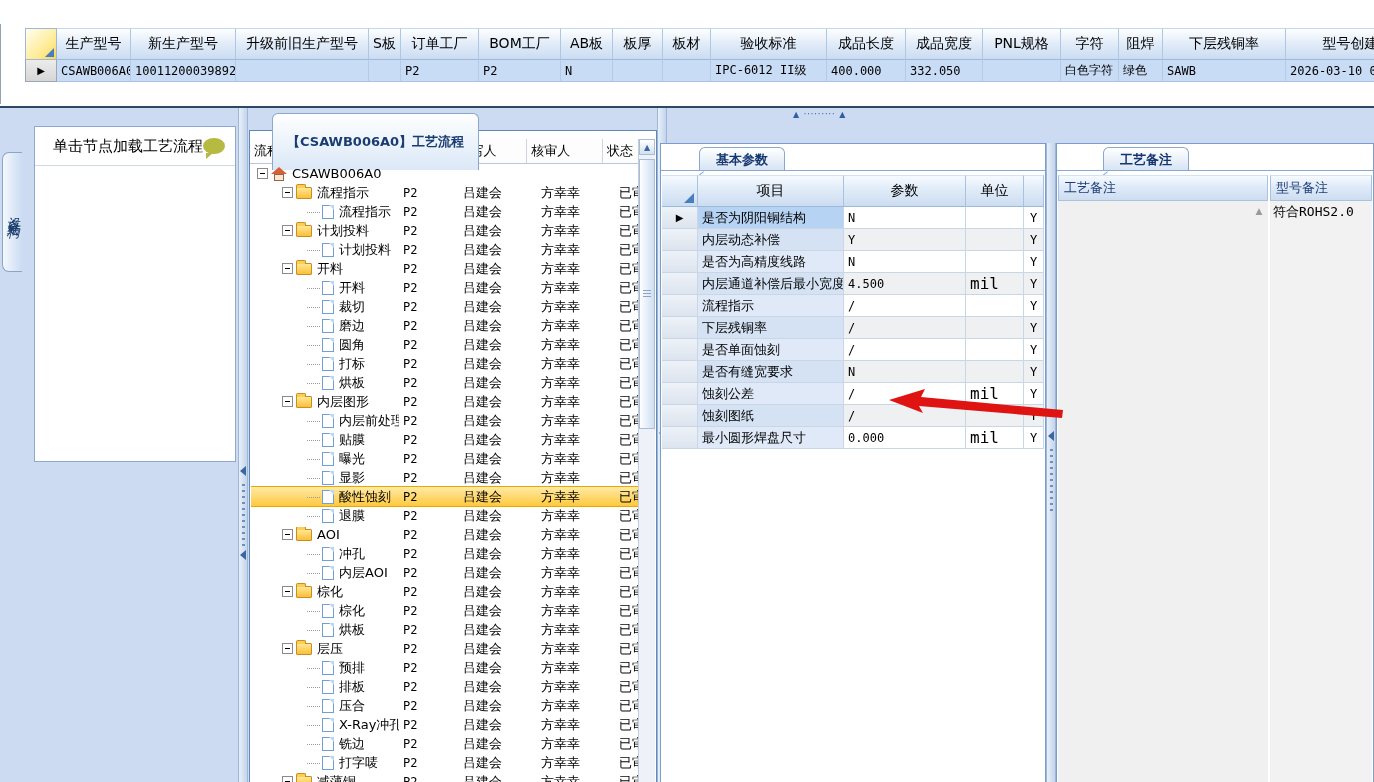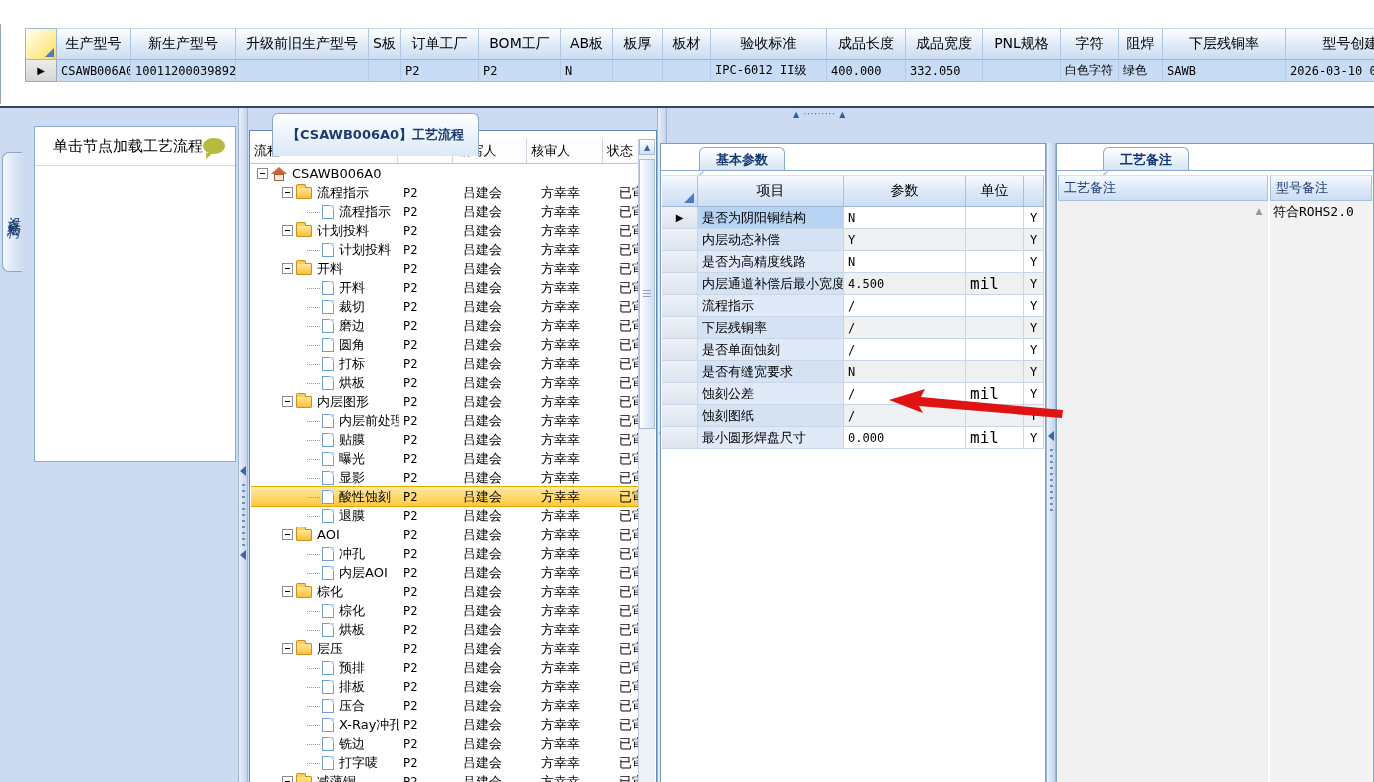--- a/index.html
+++ b/index.html
@@ -39,21 +39,21 @@
   .hint-head{height:38px;border-bottom:1px solid #cdd9e8;display:flex;align-items:center;padding:0 10px 0 18px;}
   .hint-text{font-size:15px;flex:1;}
   .bubble{width:22px;height:16px;background:#b6ba41;border-radius:50%;position:relative;flex:none;}
   .bubble::after{content:"";position:absolute;left:3px;bottom:-5px;border-style:solid;border-width:6px 7px 0 0;border-color:#b6ba41 transparent transparent transparent;}
   
   .vsplit{position:absolute;width:10px;background:linear-gradient(to right,#e9f0fa,#c2d4ec);border-left:1px solid #9fb6d4;border-right:1px solid #9fb6d4;box-sizing:border-box;}
   .vsplit .dots{position:absolute;left:3px;width:3px;height:62px;background:repeating-linear-gradient(#6f8fbb 0 2px,transparent 2px 6px);}
   .vsplit .tri{position:absolute;left:1px;width:0;height:0;border-style:solid;border-width:5px 6px 5px 0;border-color:transparent #3c66a0 transparent transparent;}
   
   #tree-panel{position:absolute;left:249px;top:22px;width:408px;height:654px;background:#fff;border:1px solid #6089bb;box-sizing:border-box;}
-  #tree-tab{position:absolute;left:22px;top:-18px;height:24px;padding:9px 14px;background:linear-gradient(#feffff,#dbe8f7);
+  #tree-tab{position:absolute;left:22px;top:-18px;height:24px;padding:16px 14px;background:linear-gradient(#feffff,#dbe8f7);
      border:1px solid #8aa8cc;border-bottom:none;border-radius:6px 6px 0 0;
      display:flex;align-items:center;font-weight:bold;color:#1b3c70;font-size:13px;}
   .tree-head{display:flex;margin:8px 16px 0 0;height:24px;border-bottom:1px solid #bac7d8;background:#fdfdfe;}
   .tree-head>div{box-sizing:border-box;border-right:1px solid #ccd5e1;display:flex;align-items:center;padding-left:4px;font-size:13px;white-space:nowrap;overflow:hidden;}
   .tree-body{position:absolute;left:1px;right:17px;top:33px;bottom:0;overflow:hidden;}
   .trow{display:flex;height:19px;align-items:center;white-space:nowrap;}
   .trow.hl{background:linear-gradient(#ffeaa6,#ffc93e);outline:1px solid #e7a800;}
   .c-flow{width:148px;flex:none;display:flex;align-items:center;overflow:hidden;}
   .c-bom{width:56px;flex:none;padding-left:4px;font-family:"DejaVu Sans Mono",monospace;font-size:12px;}
   .c-writer{width:74px;flex:none;padding-left:4px;font-size:13px;}

